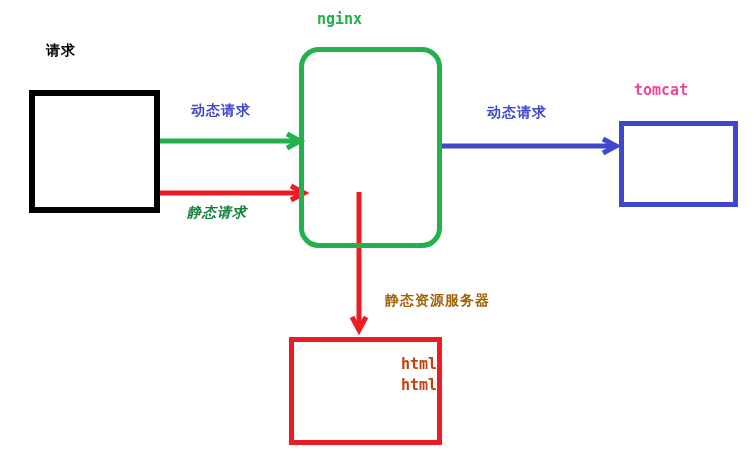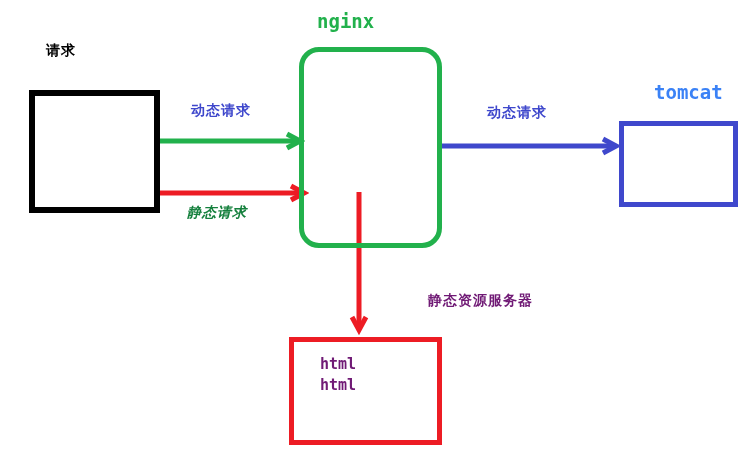--- a/index.html
+++ b/index.html
@@ -7,21 +7,21 @@
     position: relative;
     width: 755px;
     height: 464px;
     background: #ffffff;
     font-family: "Liberation Sans", sans-serif;
     overflow: hidden;
   }
   .abs { position: absolute; box-sizing: border-box; }
   .label { font-weight: bold; white-space: nowrap; }
   .cjk { font-size: 14px; letter-spacing: 1px; }
-  .mono { font-family: "DejaVu Sans Mono", "Liberation Mono", monospace; font-size: 19px; }
+  .mono { font-family: "DejaVu Sans Mono", "Liberation Mono", monospace; font-size: 15px; }
 
   .node-request {
     left: 29px; top: 90px; width: 131px; height: 123px;
     border: 6px solid #000000;
     background: #ffffff;
   }
   .node-nginx {
     left: 299px; top: 47px; width: 143px; height: 201px;
     border: 5px solid #22b14c;
     border-radius: 20px;
@@ -33,31 +33,32 @@
     background: #ffffff;
   }
   .node-static {
     left: 289px; top: 337px; width: 153px; height: 108px;
     border: 5px solid #ed1c24;
     background: #ffffff;
     padding: 12px 0 0 26px;
   }
   .node-static .line {
     font-family: "DejaVu Sans Mono", "Liberation Mono", monospace;
-    font-size: 15px; font-weight: bold; color: #701a75;
+    font-size: 15px; font-weight: bold; color: #c2410c;
     line-height: 21px;
+    text-align: right;
   }
 
   .lbl-request   { left: 46px;  top: 42px;  color: #000000; }
   .lbl-nginx     { left: 317px; top: 10px;  color: #22b14c; }
-  .lbl-tomcat    { left: 634px; top: 81px;  color: #3b82f6; margin-left: 20px; }
+  .lbl-tomcat    { left: 634px; top: 81px;  color: #ec4899; }
   .lbl-dyn-left  { left: 191px; top: 102px; color: #3f48cc; }
   .lbl-sta-left  { left: 187px; top: 204px; color: #15803d; font-style: italic; }
   .lbl-dyn-right { left: 487px; top: 104px; color: #3f48cc; }
-  .lbl-sta-down  { left: 385px; top: 292px; color: #701a75; margin-left: 43px; }
+  .lbl-sta-down  { left: 385px; top: 292px; color: #a16207; }
 
   svg.wires { position: absolute; left: 0; top: 0; width: 755px; height: 464px; pointer-events: none; }
 </style>
 </head>
 <body>
 
 <div class="canvas">
 
   <svg class="wires" viewBox="0 0 755 464">
     <defs>

